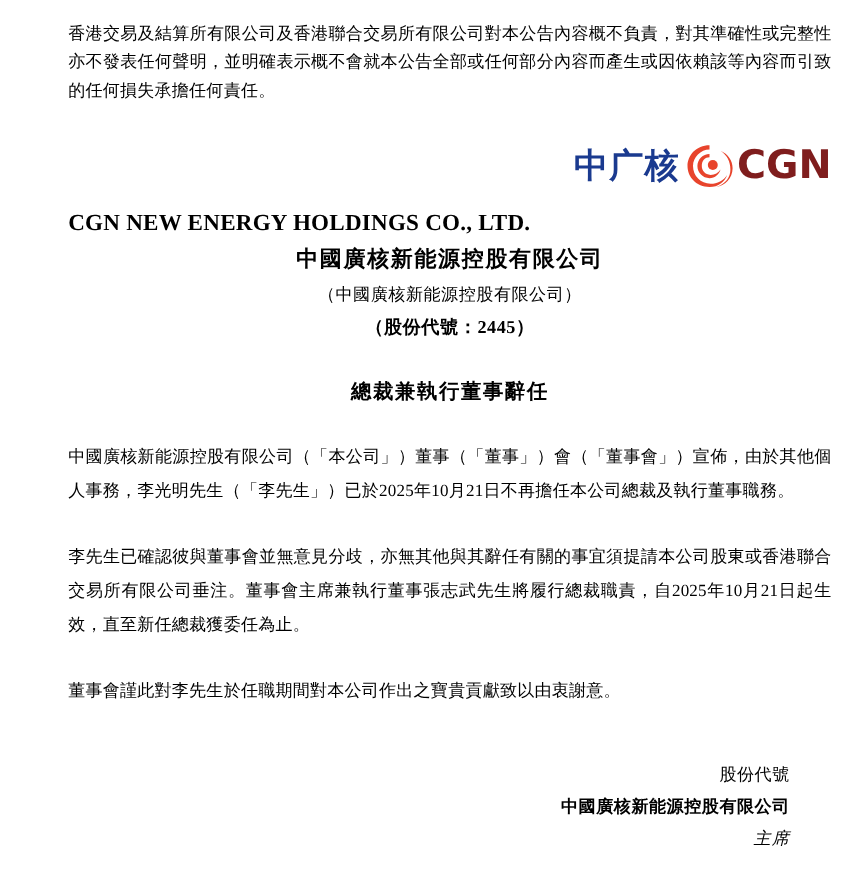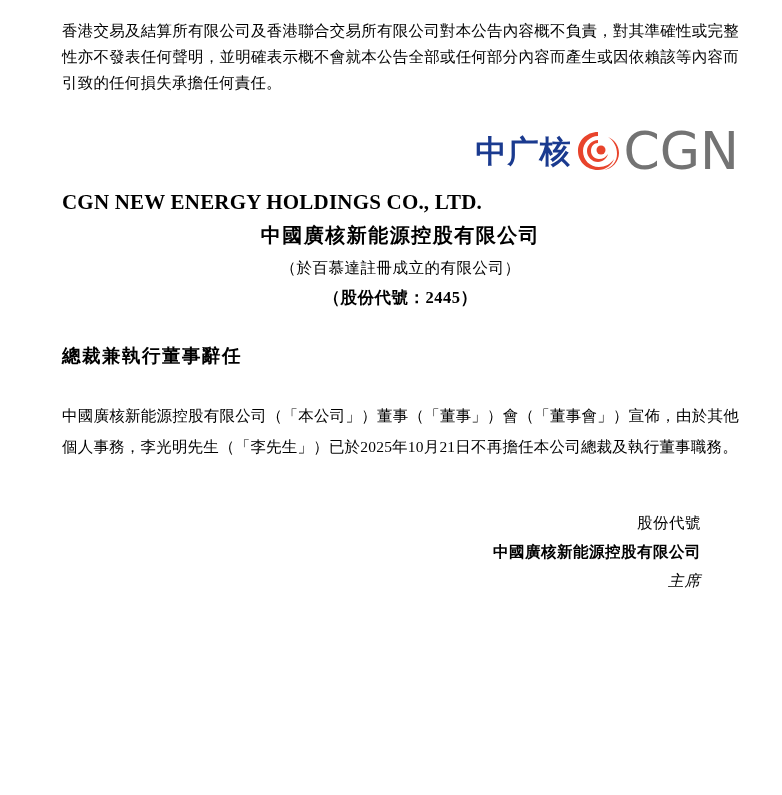--- a/index.html
+++ b/index.html
@@ -12,21 +12,21 @@
     height: 795px;
     font-family: "Liberation Serif", "DejaVu Serif", serif;
     color: #000000;
     overflow: hidden;
   }
   .page {
     position: relative;
     width: 782px;
     height: 795px;
     box-sizing: border-box;
-    padding: 12px 43px 0 62px;
+    padding: 12px 26px 0 62px;
   }
   .disclaimer {
     font-size: 15.5px;
     line-height: 26px;
     text-align: justify;
     letter-spacing: 0.2px;
     margin-top: 6px;
   }
 
   
@@ -48,23 +48,23 @@
   }
   .logo-mark {
     position: relative;
     width: 46px;
     height: 44px;
     margin: 0 2px 0 4px;
   }
   .logo-mark svg { display: block; }
   .logo-en {
     font-family: "DejaVu Sans", sans-serif;
-    font-weight: normal;
-    font-size: 52px;
-    color: #737373;
+    font-weight: bold;
+    font-size: 36px;
+    color: #7f1d1d;
     letter-spacing: 0px;
     line-height: 1;
   }
 
   .company-en {
     text-align: left;
     font-size: 21px;
     font-weight: bold;
     letter-spacing: 0.2px;
     margin-top: 10px;
@@ -83,21 +83,21 @@
     letter-spacing: 0.5px;
   }
   .stock-code {
     text-align: center;
     font-size: 16.5px;
     font-weight: bold;
     margin-top: 8px;
     letter-spacing: 0.5px;
   }
   .doc-title {
-    text-align: left;
+    text-align: center;
     font-size: 18.5px;
     font-weight: bold;
     letter-spacing: 1.5px;
     margin-top: 34px;
   }
 
   .para {
     font-size: 15.5px;
     line-height: 31px;
     text-align: justify;
@@ -132,26 +132,28 @@
         <path d="M23 11 C17 11 12 16 12 22 C12 28 17 33 23 33 C28 33 32 29 33 25 C31 28 28 30 24 30 C19 30 16 26 16 22 C16 17 19 14 23 14 Z" fill="#e8442c"></path>
         <circle cx="26" cy="21" r="4.5" fill="#e8442c"></circle>
         <path d="M33 8 C40 11 44 17 44 24 C44 33 37 40 29 41 C38 38 42 32 42 25 C42 18 39 12 33 8 Z" fill="#e8442c"></path>
       </svg>
     </span>
     <span class="logo-en">CGN</span>
   </div>
 
   <div class="company-en">CGN NEW ENERGY HOLDINGS CO., LTD.</div>
   <div class="company-cn">中國廣核新能源控股有限公司</div>
-  <div class="incorp">（於百慕達註冊成立的有限公司）</div>
+  <div class="incorp">（中國廣核新能源控股有限公司）</div>
   <div class="stock-code">（股份代號：2445）</div>
 
   <div class="doc-title">總裁兼執行董事辭任</div>
 
   <div class="para first">中國廣核新能源控股有限公司（「本公司」）董事（「董事」）會（「董事會」）宣佈，由於其他個人事務，李光明先生（「李先生」）已於2025年10月21日不再擔任本公司總裁及執行董事職務。</div>
+  <div class="para">李先生已確認彼與董事會並無意見分歧，亦無其他與其辭任有關的事宜須提請本公司股東或香港聯合交易所有限公司垂注。董事會主席兼執行董事張志武先生將履行總裁職責，自2025年10月21日起生效，直至新任總裁獲委任為止。</div>
+  <div class="para">董事會謹此對李先生於任職期間對本公司作出之寶貴貢獻致以由衷謝意。</div>
 
   <div class="signoff">
     <div class="by-order">股份代號</div>
     <div class="sig-company">中國廣核新能源控股有限公司</div>
     <div class="sig-role">主席</div>
 
   </div>
 
 </div>
 

